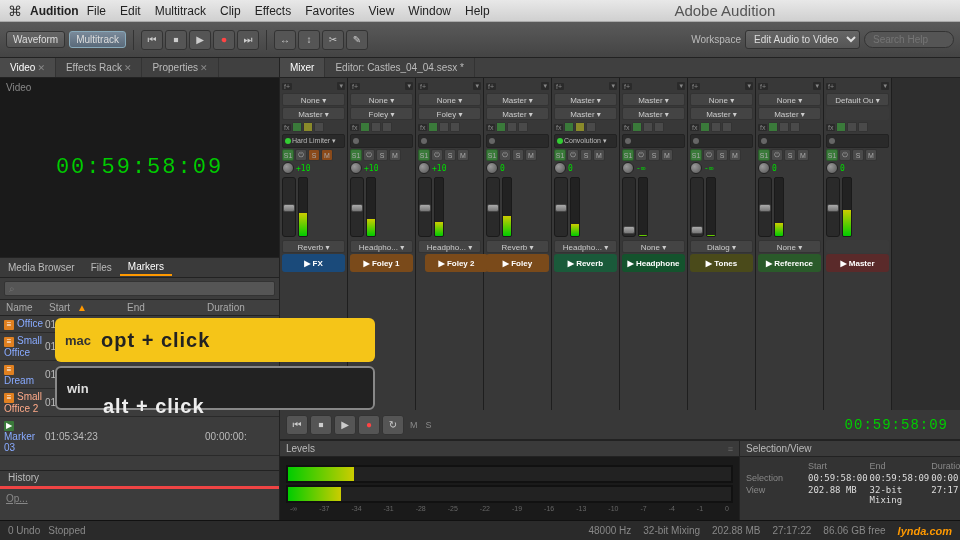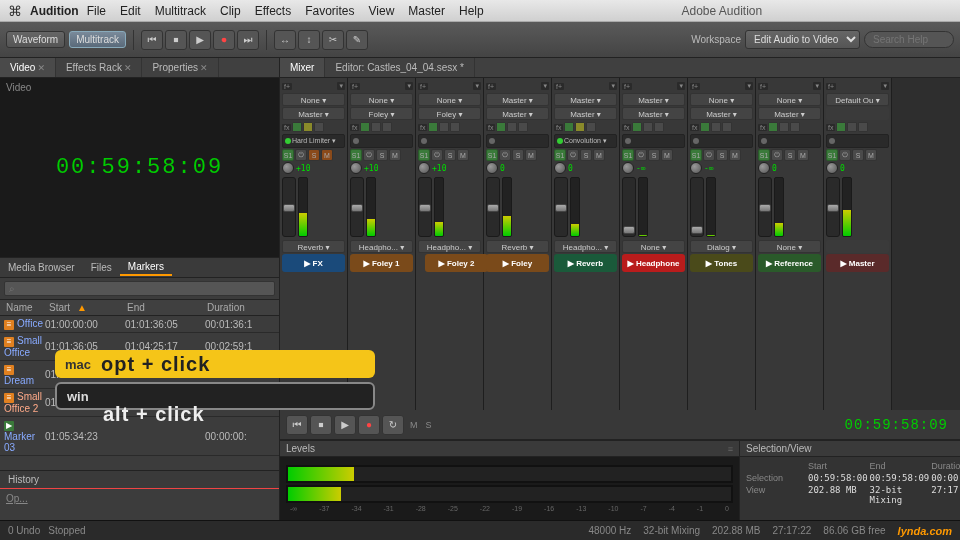--- a/index.html
+++ b/index.html
@@ -35,21 +35,21 @@
     }
     #menubar .menu-item {
       font-size: 12px;
       color: #222;
       padding: 0 6px;
       cursor: default;
     }
     #menubar .window-title {
       flex: 1;
       text-align: center;
-      font-size: 12px;
+      font-size: 15px;
       color: #555;
     }
 
     
     #toolbar {
       height: 36px;
       background: linear-gradient(to bottom, #5a5a5a, #444);
       display: flex;
       align-items: center;
       padding: 0 6px;
@@ -258,22 +258,22 @@
       height: 50px;
       background: #3c3c3c;
       border-top: 1px solid #222;
       display: flex;
       flex-direction: column;
     }
     .history-tabs {
       display: flex;
       background: #3a3a3a;
       height: 18px;
-      align-items: center;
-      border-bottom: 1px solid #ef4444;
+      align-items: flex-start;
+      border-bottom: 3px solid #ef4444;
     }
     .history-tab {
       padding: 1px 8px;
       font-size: 10px;
       color: #bbb;
     }
     .history-content {
       padding: 4px 6px;
       font-size: 10px;
       color: #888;
@@ -435,21 +435,21 @@
       font-size: 11px;
       font-style: italic;
     }
 
     
     .name-fx { background: #1a4a7a; }
     .name-foley1 { background: #7a4a1a; text-align: right; }
     .name-foley2 { background: #7a4a1a; margin-left: 7px; }
     .name-foley3 { background: #7a4a1a; }
     .name-reverb { background: #1a5a3a; }
-    .name-headphone { background: #b91c1c; text-align: center; }
+    .name-headphone { background: #14532d; text-align: center; }
     .name-tones { background: #4a4a1a; }
     .name-reference { background: #2a5a2a; }
     .name-master { background: #5a2a2a; }
     .insert-dot {
       width: 6px; height: 6px;
       border-radius: 50%;
       flex-shrink: 0;
     }
     .insert-dot.green { background: #3c3; }
     .insert-dot.gray { background: #666; }
@@ -646,21 +646,21 @@
       z-index: 200;
       display: flex;
       flex-direction: column;
       gap: 4px;
     }
     .sc-box {
       display: flex;
       align-items: center;
       border-radius: 6px;
       width: 320px;
-      height: 28px;
+      height: 44px;
       padding: 0 16px 0 10px;
     }
     .sc-box.mac-box { background: #f5c518; }
     .sc-box.win-box { background: #222; border: 2px solid #888; }
     .sc-platform {
       font-size: 13px;
       font-weight: bold;
       width: 36px;
       flex-shrink: 0;
     }
@@ -684,21 +684,21 @@
 <div id="menubar">
   <span class="apple">⌘</span>
   <span class="app-name">Audition</span>
   <span class="menu-item">File</span>
   <span class="menu-item">Edit</span>
   <span class="menu-item">Multitrack</span>
   <span class="menu-item">Clip</span>
   <span class="menu-item">Effects</span>
   <span class="menu-item">Favorites</span>
   <span class="menu-item">View</span>
-  <span class="menu-item">Master</span>
+  <span class="menu-item">Window</span>
   <span class="menu-item">Help</span>
   <span class="window-title">Adobe Audition</span>
 </div>
 
 <div id="toolbar">
   <button class="toolbar-btn">Waveform</button>
   <button class="toolbar-btn active">Multitrack</button>
   <div class="toolbar-sep"></div>
 
   <div style="display:flex;gap:2px;align-items:center">

